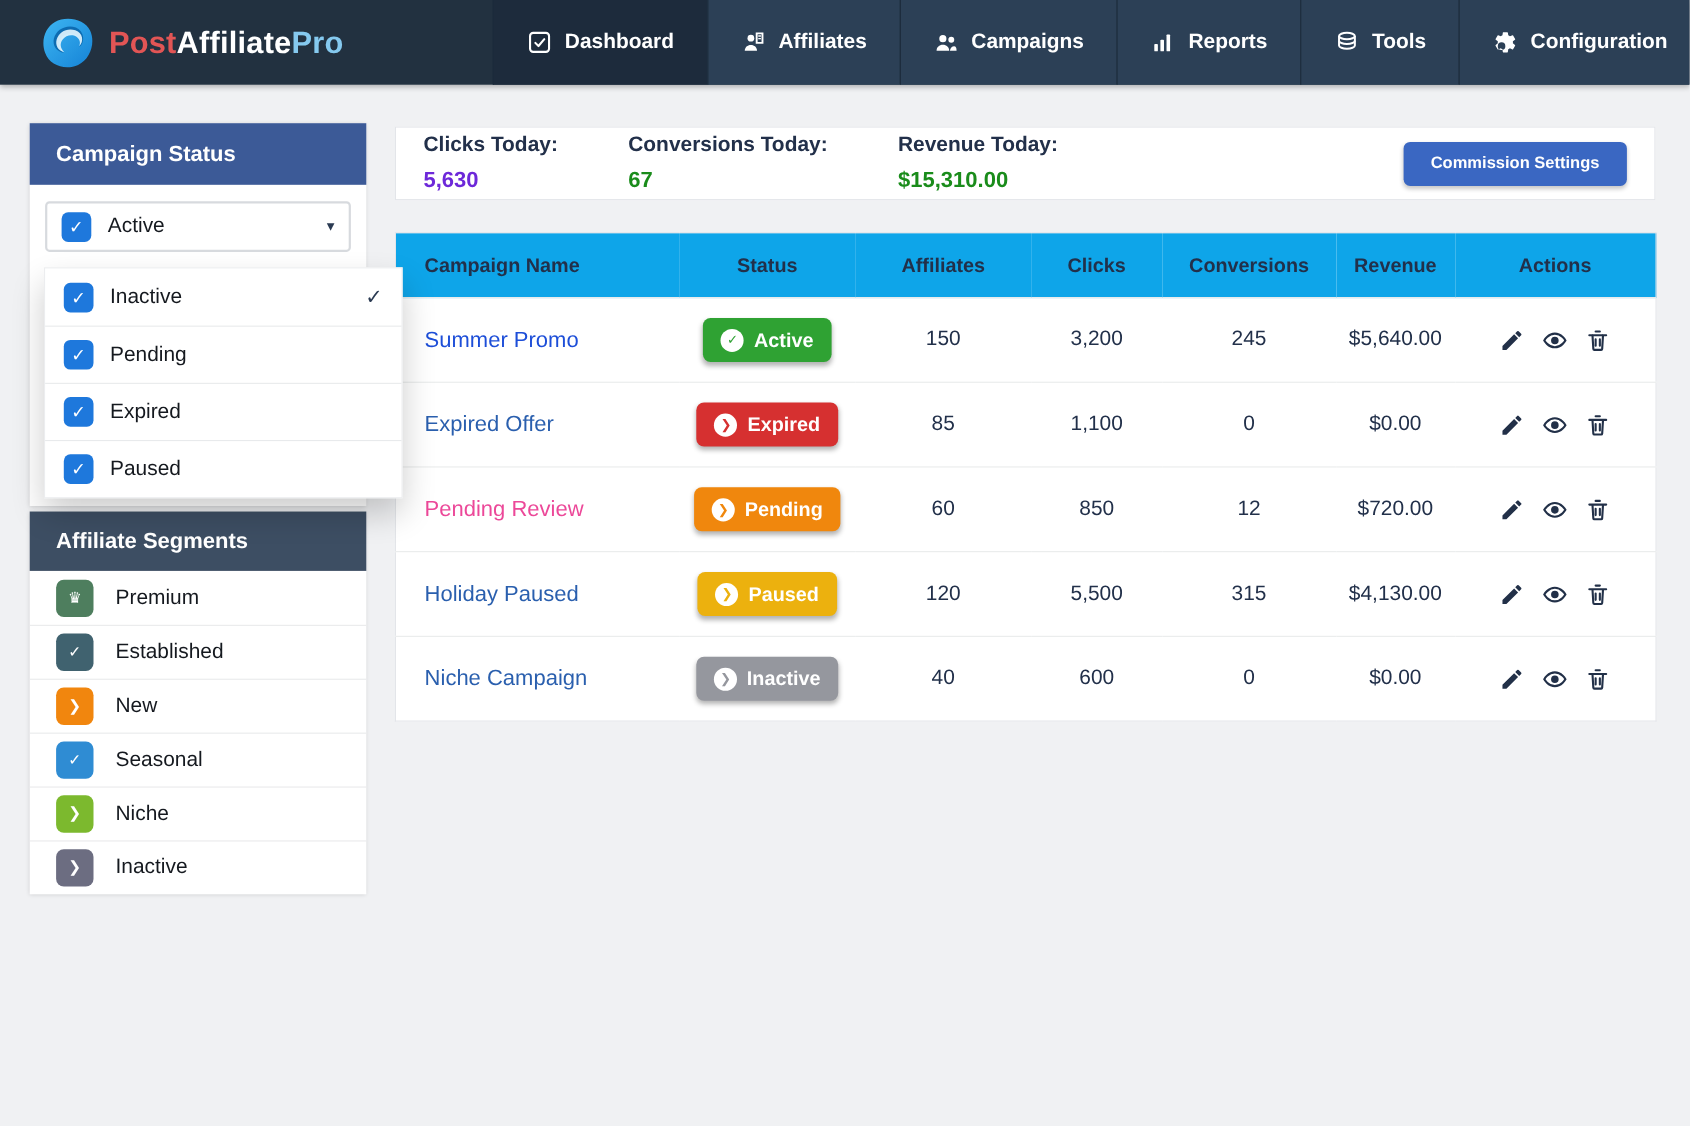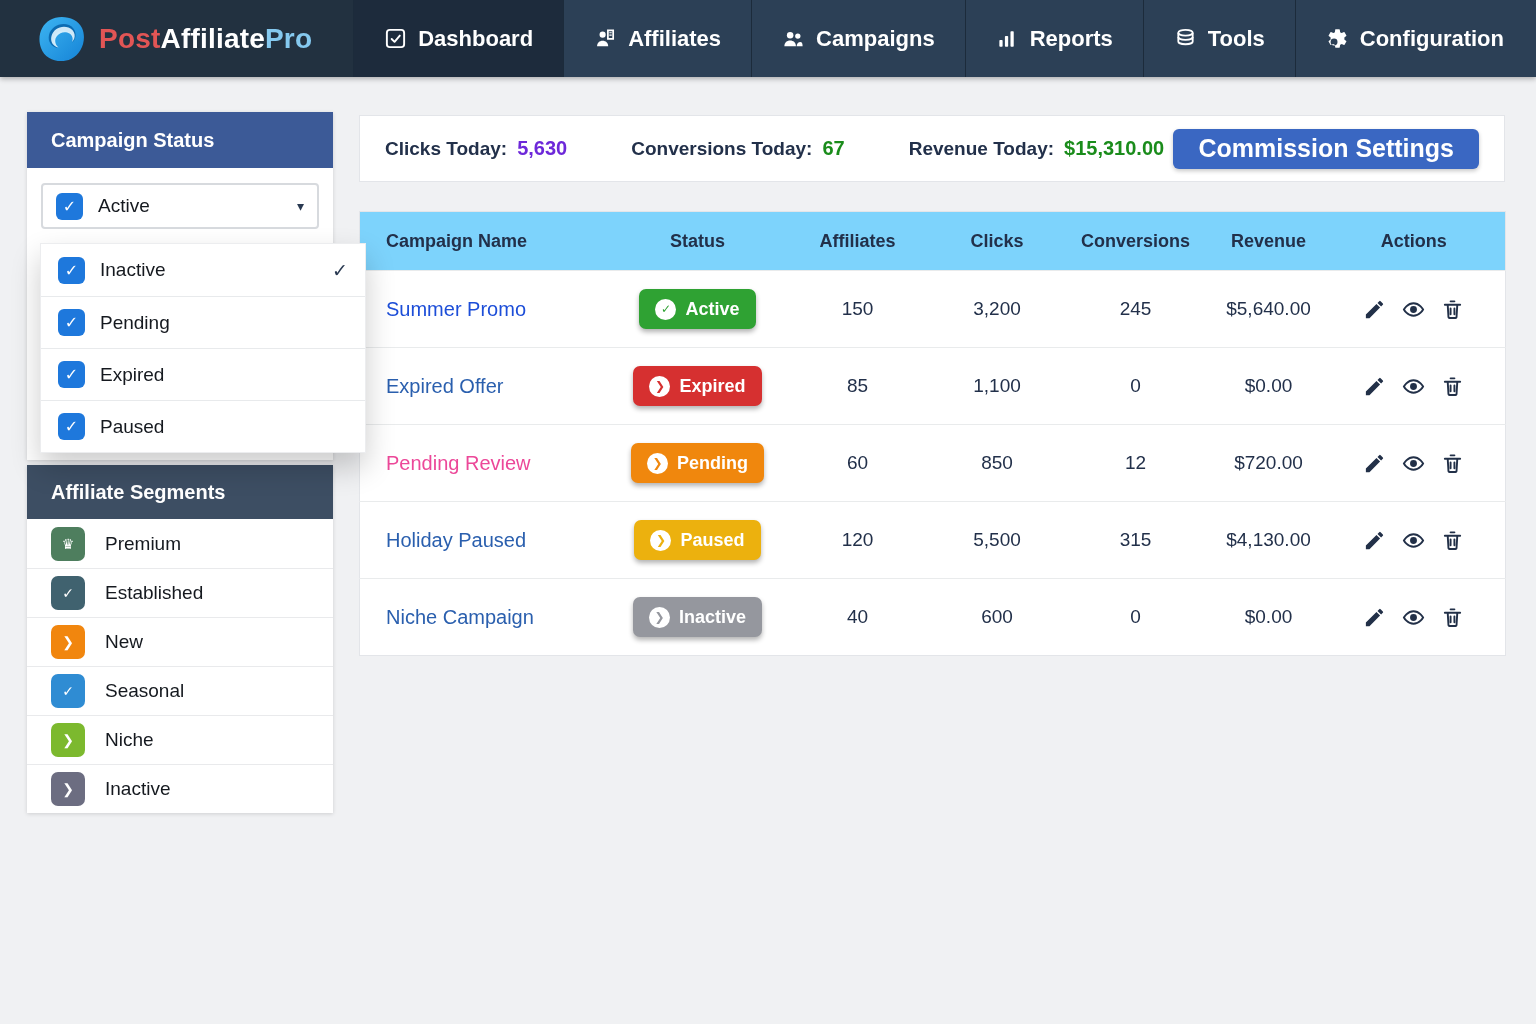--- a/index.html
+++ b/index.html
@@ -6,23 +6,23 @@
   html,body { width:1536px; height:1024px; overflow:hidden; }
   body { font-family:"Liberation Sans", sans-serif; background:#f0f1f3; position:relative; }
 
   
   .topnav { height:77px; background:#223140; display:flex; align-items:stretch; position:relative; z-index:30; box-shadow:0 2px 5px rgba(0,0,0,.28); }
   .brand { display:flex; align-items:center; gap:13px; padding-left:38px; }
   .brand-logo { width:48px; height:48px; }
   .brand-text { font-size:28px; font-weight:bold; letter-spacing:.2px; white-space:nowrap; }
   .b-post { color:#e25555; } .b-aff { color:#ffffff; } .b-pro { color:#85c9ef; }
   .nav-items { margin-left:auto; display:flex; }
-  .nav-item { display:flex; align-items:center; gap:11px; padding:0 30px; background:#2c4056; color:#fff; font-size:22px; font-weight:bold; border-left:1px solid #1c2b3b; cursor:pointer; }
+  .nav-item { display:flex; align-items:center; gap:11px; padding:0 30px; background:#2c4056; color:#fff; font-size:19px; font-weight:bold; border-left:1px solid #1c2b3b; cursor:pointer; }
   .nav-item.active { background:#1d2b3c; }
-  .nav-item:last-child { padding-right:32px; }
+  .nav-item:last-child { padding-right:20px; }
   .nav-item svg { width:23px; height:23px; flex:0 0 auto; }
 
   
   .sidebar { position:absolute; left:27px; top:112px; width:306px; }
   .panel { background:#fff; box-shadow:0 1px 4px rgba(0,0,0,.14); }
   .panel-header { height:56px; display:flex; align-items:center; padding-left:24px; color:#fff; font-size:20px; font-weight:bold; }
   .cs-panel { position:relative; height:348px; }
   .select-box { margin:15px 14px; height:46px; border:2px solid #d7dade; border-radius:4px; background:#fff; display:flex; align-items:center; gap:15px; padding:0 13px; font-size:19px; color:#15191f; cursor:pointer; }
   .caret { margin-left:auto; font-size:14px; color:#2a3a52; font-family:"DejaVu Sans", sans-serif; }
   .dropdown { position:absolute; left:13px; top:131px; width:326px; background:#fff; border:1px solid #ecedef; box-shadow:0 14px 28px rgba(0,0,0,.20); z-index:10; }
@@ -33,27 +33,27 @@
 
   .seg-panel { margin-top:5px; }
   .seg-panel .panel-header { height:54px; }
   .seg-row { height:49px; display:flex; align-items:center; gap:20px; padding:0 24px; font-size:19px; color:#15191f; cursor:pointer; }
   .seg-row + .seg-row { border-top:1px solid #e9eaec; }
   .sico { width:34px; height:34px; border-radius:7px; color:#fff; display:flex; align-items:center; justify-content:center; font-size:14px; font-weight:bold; flex:0 0 auto; font-family:"DejaVu Sans", sans-serif; }
 
   
   .main { position:absolute; left:359px; top:115px; width:1146px; }
   .stats-bar { height:67px; background:#fff; border:1px solid #e3e5e9; display:flex; align-items:center; padding:0 25px; }
-  .stat { display:flex; align-items:baseline; gap:10px; font-size:19px; font-weight:bold; color:#22304a; white-space:nowrap; }
+  .stat { display:flex; align-items:baseline; gap:10px; font-size:19px; font-weight:bold; color:#22304a; white-space:nowrap;flex-direction:column; }
   .stat + .stat { margin-left:64px; }
   .stat-value { font-size:20px; }
-  .btn-primary { margin-left:auto; height:40px; padding:0 25px; border:none; border-radius:6px; color:#fff; font-size:25px; font-weight:bold; font-family:"Liberation Sans", sans-serif; cursor:pointer; box-shadow:0 2px 4px rgba(0,0,0,.22); }
+  .btn-primary { margin-left:auto; height:40px; padding:0 25px; border:none; border-radius:6px; color:#fff; font-size:15px; font-weight:bold; font-family:"Liberation Sans", sans-serif; cursor:pointer; box-shadow:0 2px 4px rgba(0,0,0,.22); }
 
   table.camps { margin-top:29px; width:100%; border-collapse:collapse; background:#fff; border:1px solid #e3e5e9; table-layout:fixed; }
-  .camps thead th { background:#7dd3fc; height:59px; font-size:18px; font-weight:bold; color:#22304a; text-align:center; }
+  .camps thead th { background:#0ea5e9; height:59px; font-size:18px; font-weight:bold; color:#22304a; text-align:center; }
   .camps thead th:first-child { text-align:left; padding-left:26px; }
   .camps tbody td { height:77px; border-top:1px solid #e9ebec; font-size:19px; color:#22304a; text-align:center; }
   .camps tbody td:first-child { text-align:left; padding-left:26px; }
   .camp-link { font-size:20px; text-decoration:none; cursor:pointer; }
   .badge { display:inline-flex; align-items:center; gap:9px; height:40px; padding:0 16px; border-radius:7px; color:#fff; font-size:18px; font-weight:bold; box-shadow:0 3px 5px rgba(0,0,0,.30); white-space:nowrap; }
   .bico { width:21px; height:21px; border-radius:50%; background:#fff; display:flex; align-items:center; justify-content:center; font-size:12px; font-weight:bold; font-family:"DejaVu Sans", sans-serif; }
   .actions { display:flex; gap:16px; justify-content:center; align-items:center; color:#223048; }
   .actions .aico { width:23px; height:23px; cursor:pointer; display:flex; }
   .actions svg { width:23px; height:23px; }
 </style>

